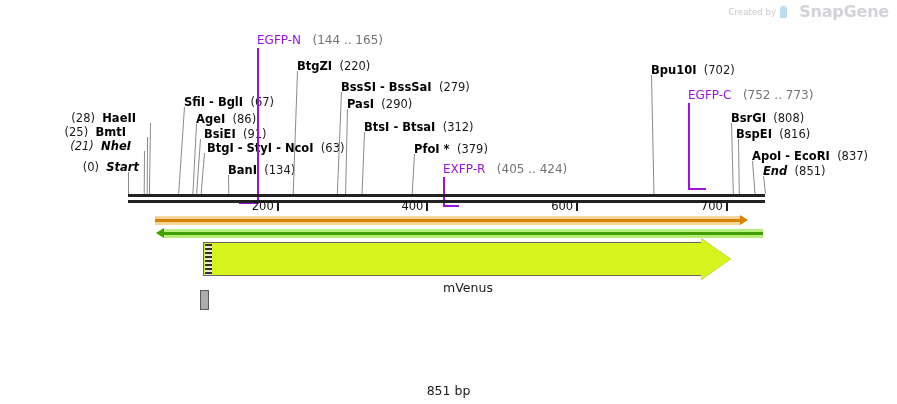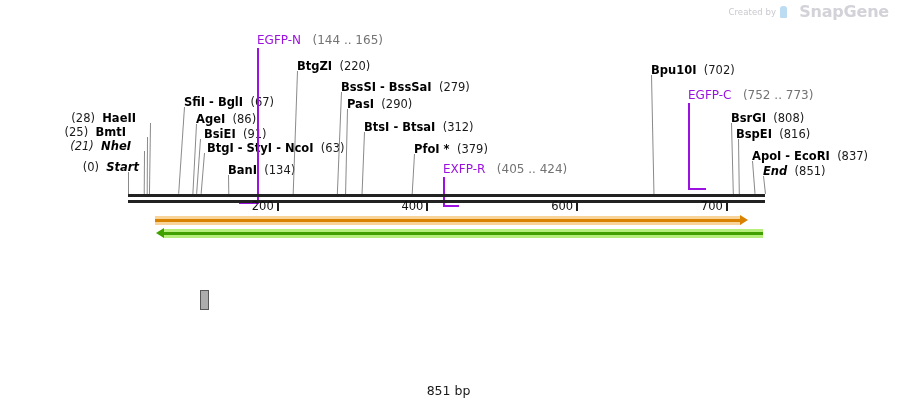--- a/index.html
+++ b/index.html
@@ -335,18 +335,27 @@
     <div class="inner"></div>
     <div class="head"></div>
   </div>
 
   <div class="green-track" style="left:163px; top:229px; width:600px;">
     <div class="outer"></div>
     <div class="inner"></div>
     <div class="head"></div>
   </div>
 
+  <div class="cds-wrap" style="left:203px; top:242px; width:530px;">
+    <div class="cds-arrow">
+      <div class="cds-head-outline" style="left:498px;"></div>
+      <div class="cds-body" style="width:500px;"></div>
+      <div class="cds-head" style="left:498px;"></div>
+      <div class="cds-startstripe"></div>
+    </div>
+    <div class="cds-label" style="left:0; top:38px; width:530px;">mVenus</div>
+  </div>
 
   <div class="kozak-box" style="left:200px; top:290px;"></div>
 
   <div class="plasmid-size" style="top:383px;">851 bp</div>
 
 </div>
 
 </body></html>

